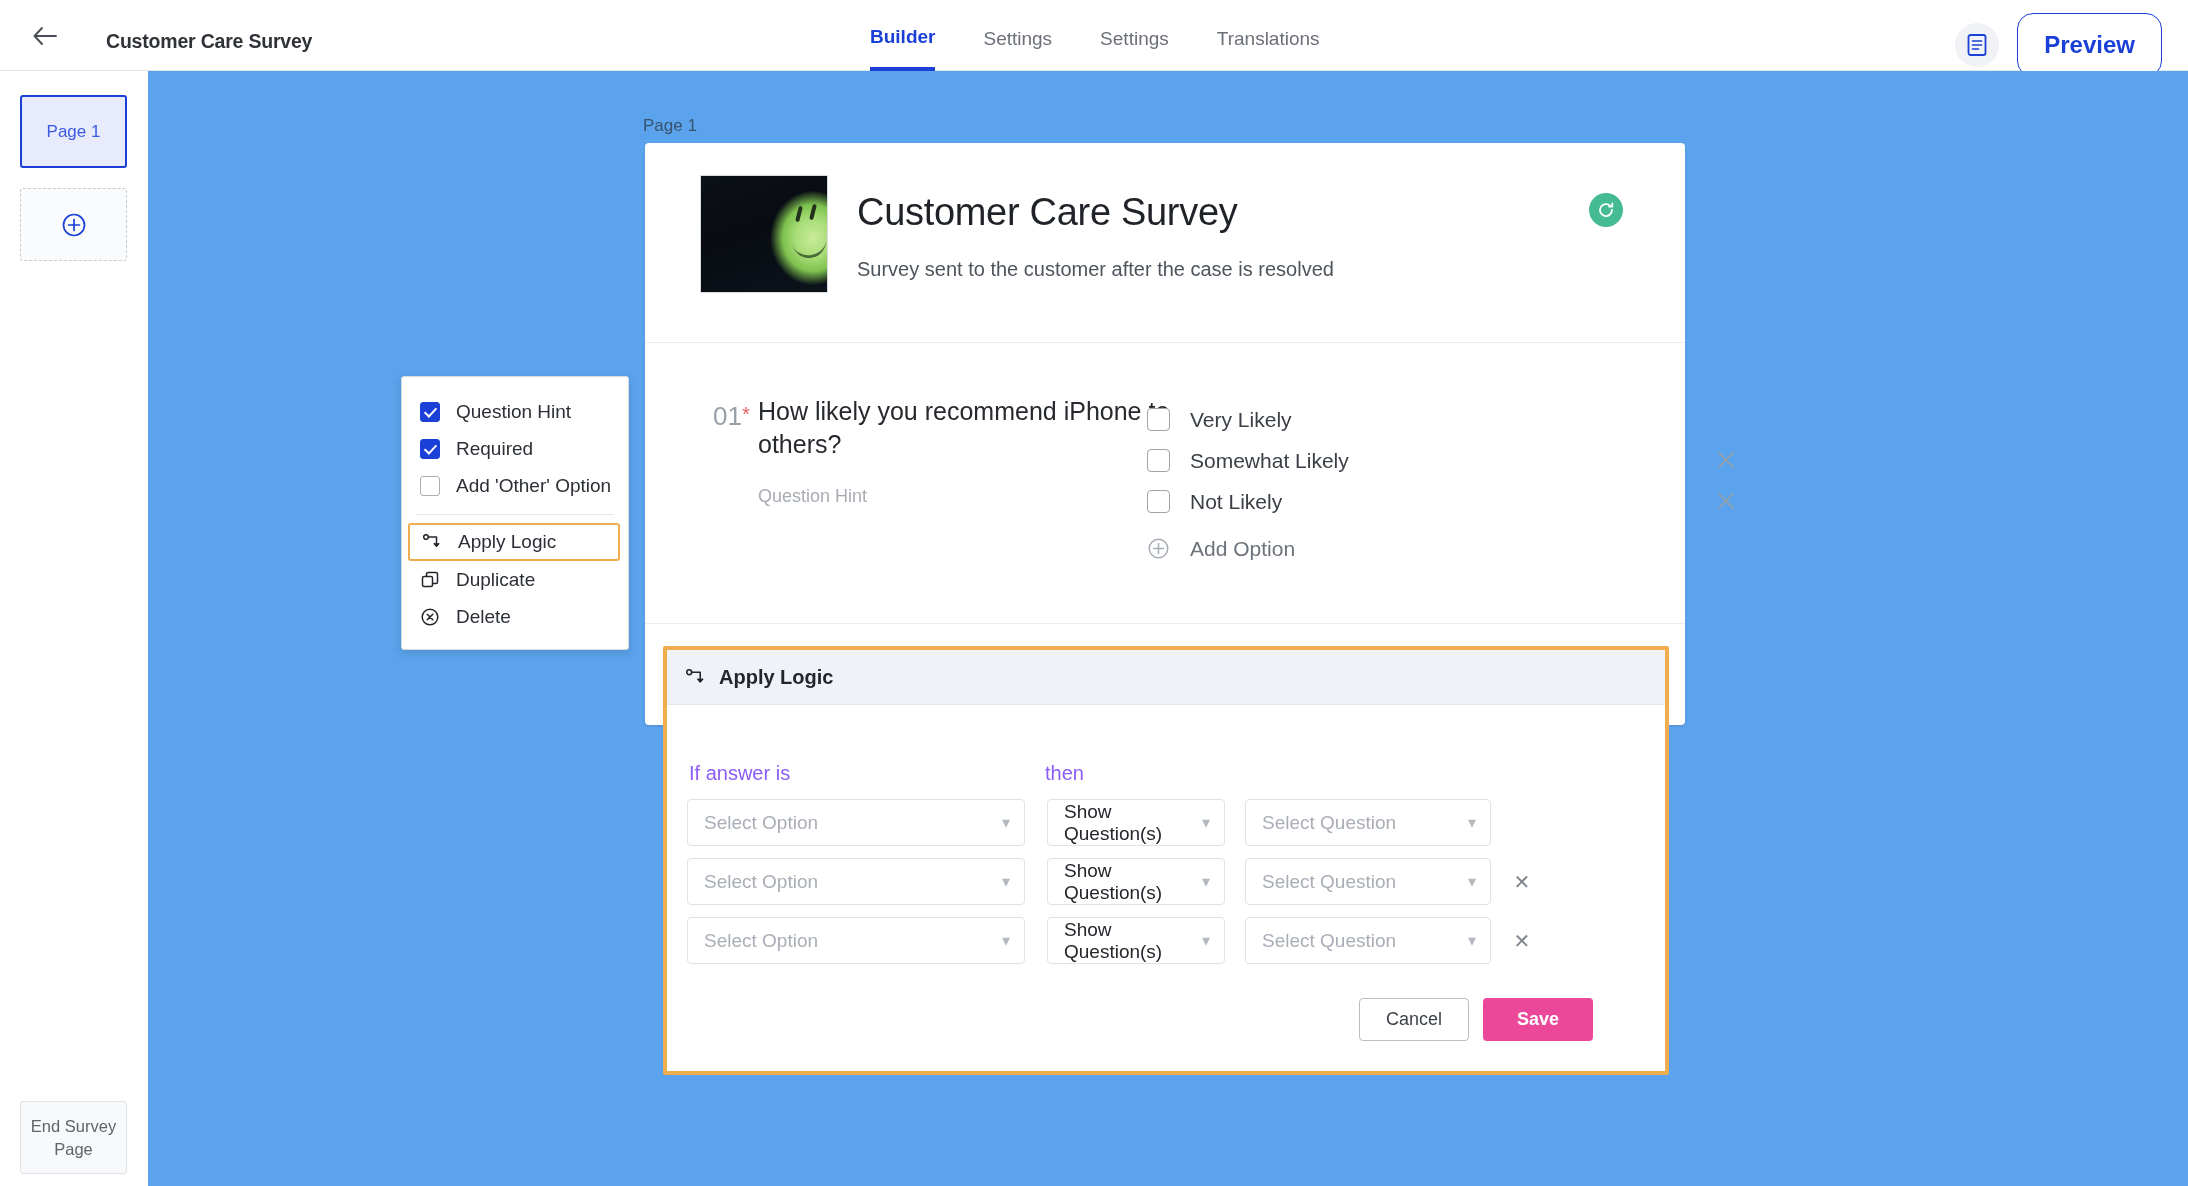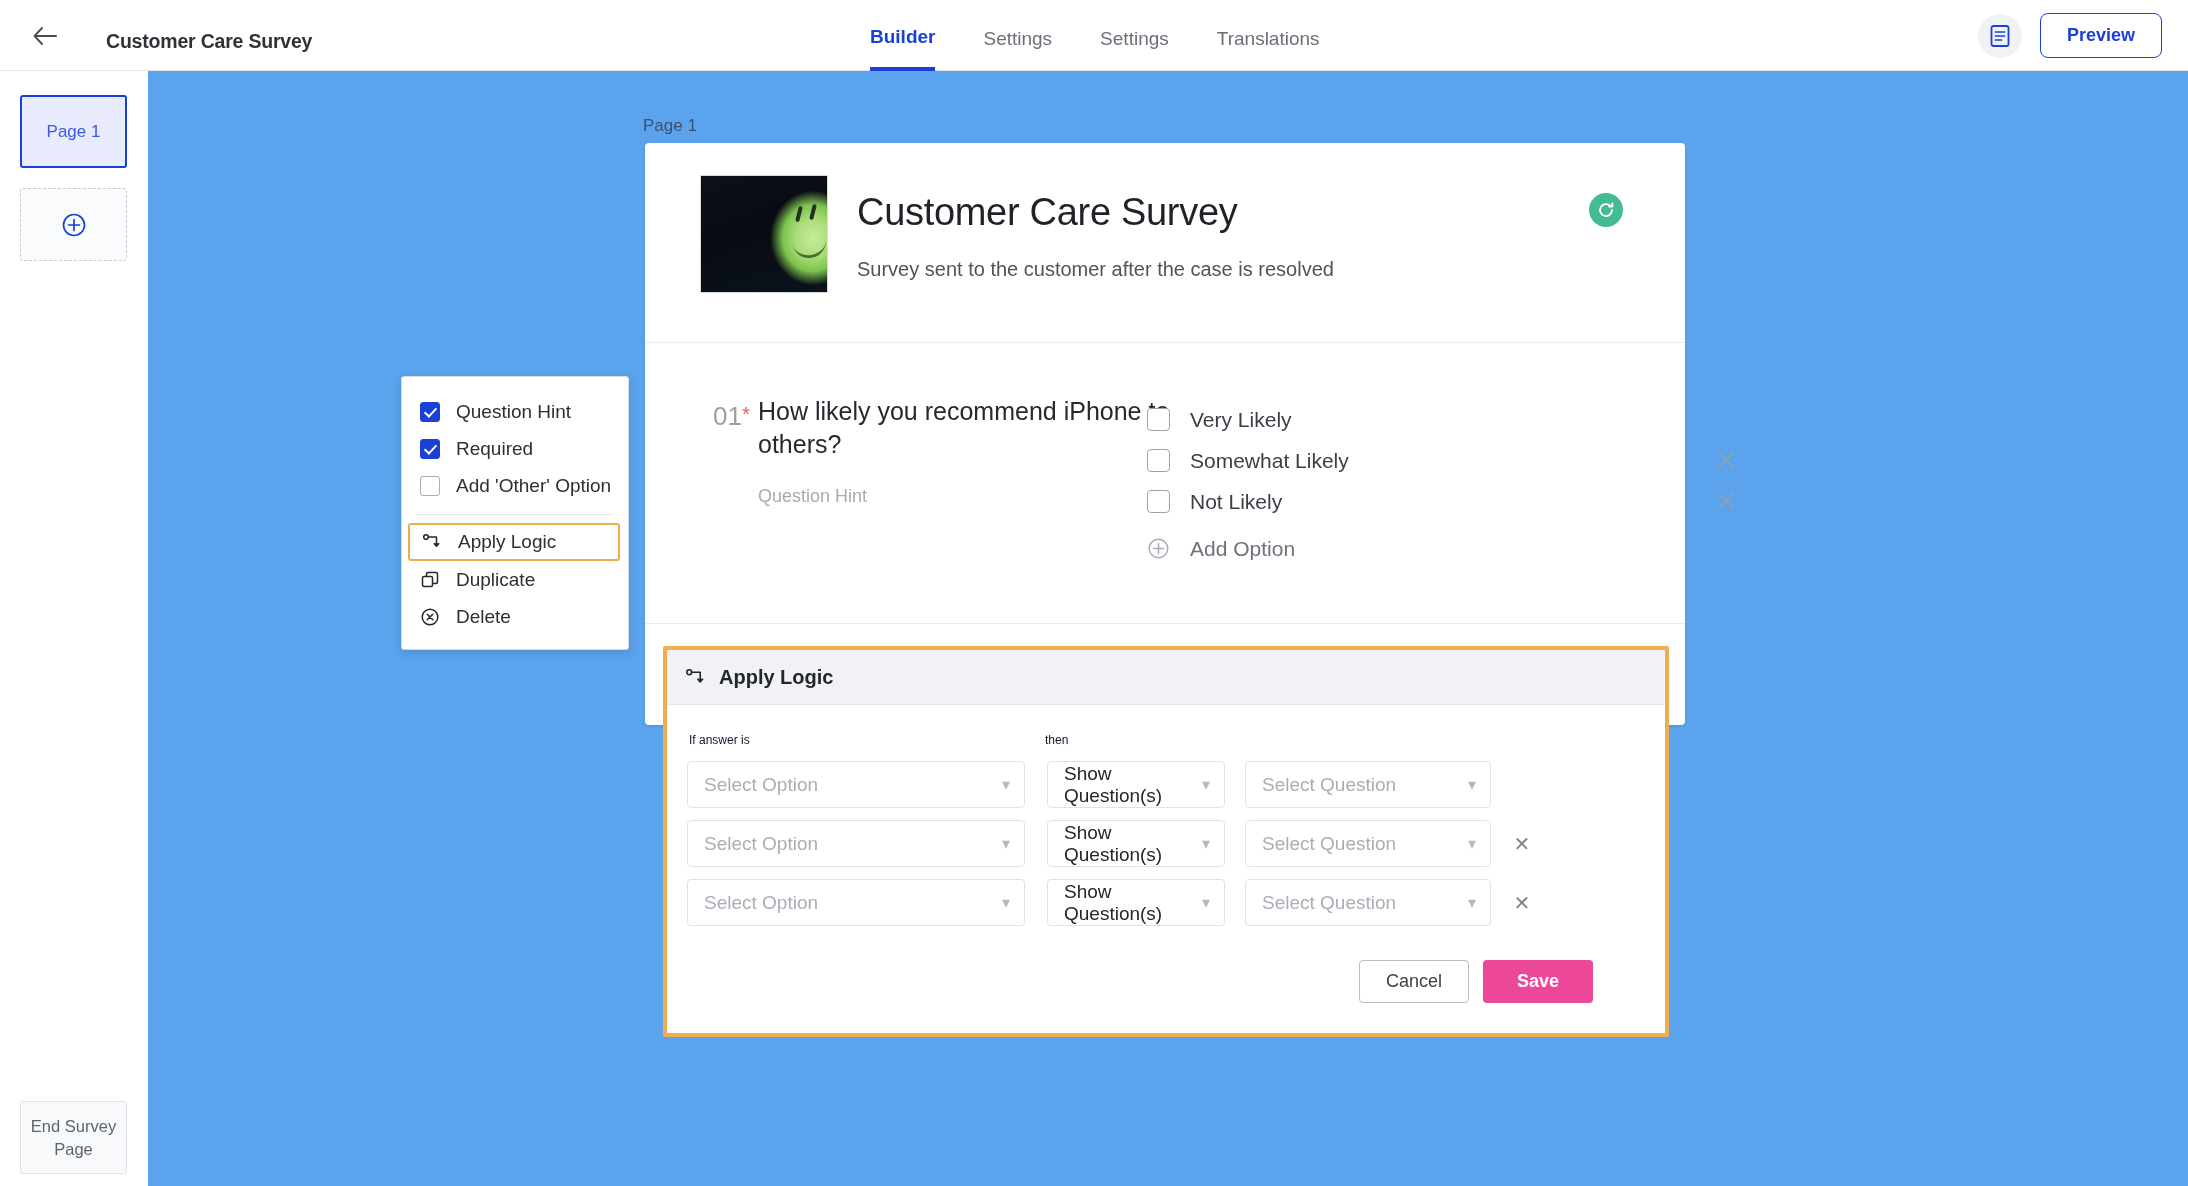--- a/index.html
+++ b/index.html
@@ -46,23 +46,23 @@
     position: absolute; right: 26px; top: 13px;
     display: flex; align-items: center; gap: 18px;
   }
   .doc-icon-wrap {
     width: 44px; height: 44px; border-radius: 50%;
     background: #f1f2f5; display: flex; align-items: center;
     justify-content: center; cursor: pointer;
   }
   .preview-btn {
     border: 1.6px solid #1a40d8; color: #1a40d8;
-    background: #fff; border-radius: 8px;
-    font-size: 18px; font-weight: bold;
-    padding: 11px 26px; cursor: pointer;
+    background: #fff; border-radius: 16px;
+    font-size: 24px; font-weight: bold;
+    padding: 17px 26px; cursor: pointer;
     font-family: "Liberation Sans", sans-serif;
   }
 
   
   .sidebar {
     position: absolute; top: 71px; left: 0;
     width: 148px; height: 1115px;
     background: #ffffff;
   }
   .page-thumb {
@@ -258,22 +258,22 @@
     height: 55px; background: #f1f2f8;
     border-bottom: 1px solid #e5e7ee;
     display: flex; align-items: center; padding-left: 18px;
   }
   .logic-head .lbl {
     margin-left: 13px; font-size: 20px;
     font-weight: bold; color: #23262b;
   }
   .logic-body { padding: 28px 20px 22px 20px; }
   .logic-cols {
-    display: flex; font-size: 12px; color: #0f172a;
-    margin-bottom: 14px; padding-left: 2px;
+    display: flex; font-size: 20px; color: #8b5cf6;
+    margin-bottom: 14px; padding-left: 2px; margin-top: 29px;
   }
   .logic-cols .c1 { width: 356px; }
   .logic-cols .c2 { width: 110px; }
   .logic-row {
     display: flex; align-items: center;
     margin-bottom: 12px;
     margin-top: 6px;
   }
   .sel {
     height: 47px; border: 1.4px solid #e0e2e8;

